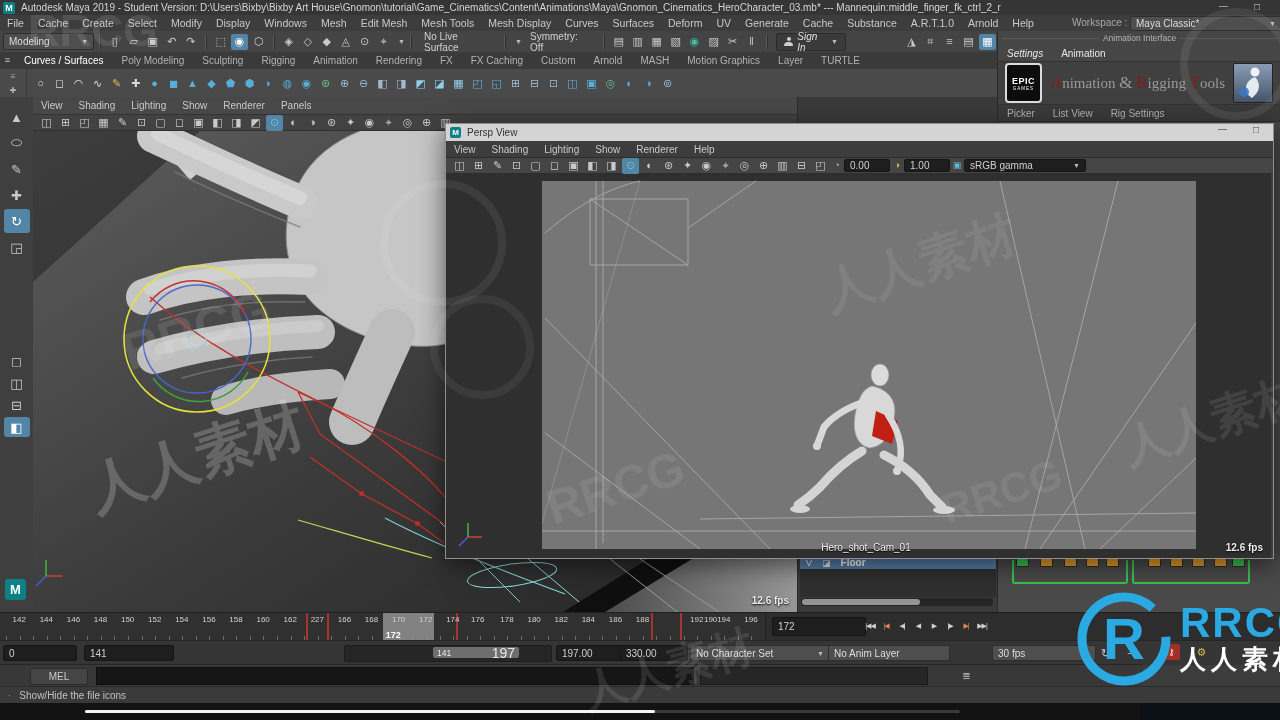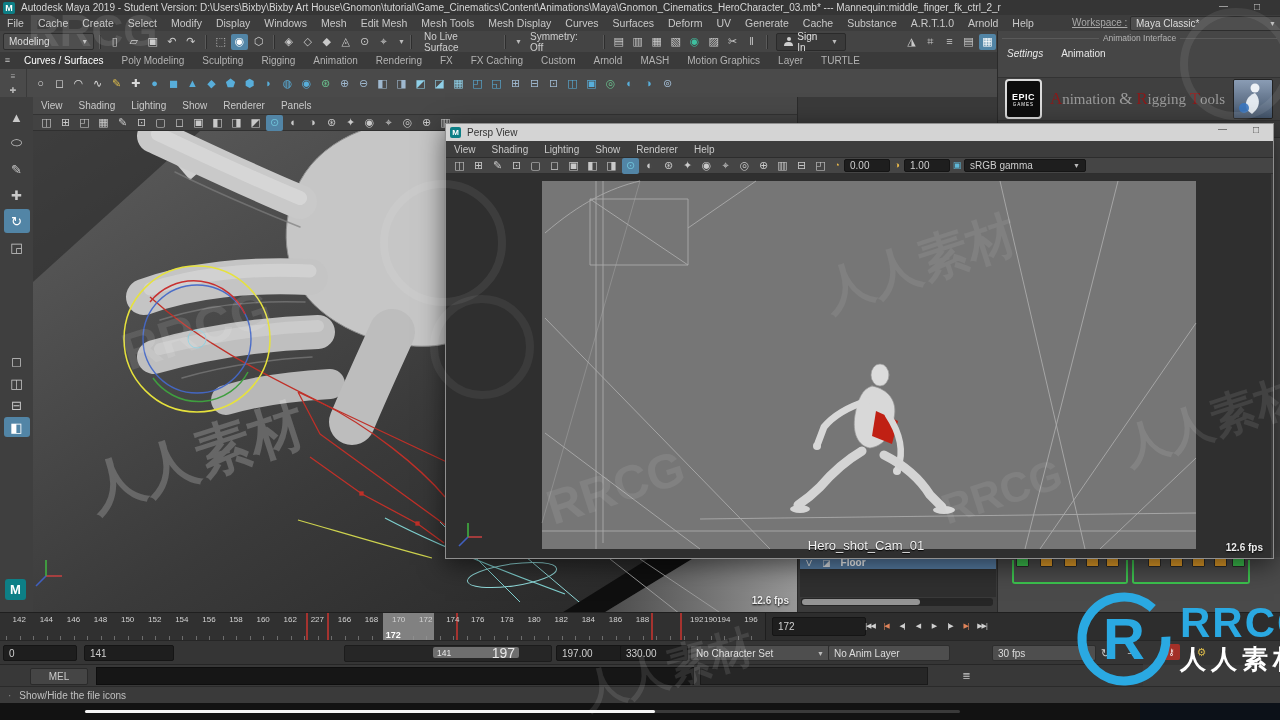--- a/index.html
+++ b/index.html
@@ -65,21 +65,21 @@
       <span class="mi">Surfaces</span>
       <span class="mi">Deform</span>
       <span class="mi">UV</span>
       <span class="mi">Generate</span>
       <span class="mi">Cache</span>
       <span class="mi">Substance</span>
       <span class="mi">A.R.T.1.0</span>
       <span class="mi">Arnold</span>
       <span class="mi">Help</span>
     </div>
-  <span class="abs" style="left:1072px;top:17px;font-size:10px;color:#a8a8a8;z-index:2;text-decoration:underline;">Workspace :</span>
+  <span class="abs" style="left:1072px;top:17px;font-size:10px;color:#a8a8a8;z-index:2;">Workspace :</span>
   <div class="abs selectbox" style="left:1130px;top:16px;width:140px;height:13px;z-index:2;">
     <span>Maya Classic*</span>
       <span class="arrow">▼</span>
   </div>
 
   <div class="abs row" style="left:0;top:31px;width:997px;height:21px;background:#444;border-bottom:1px solid #2c2c2c;">
     <div class="selectbox" style="width:84px;height:15px;margin-left:3px;">
       <span>Modeling</span>
         <span class="arrow">▼</span>
     </div>
@@ -117,21 +117,21 @@
         <span class="icon">▤</span>
         <span class="icon">▥</span>
         <span class="icon">▦</span>
         <span class="icon">▧</span>
         <span class="icon" style="color: rgb(63, 191, 159);">◉</span>
         <span class="icon">▨</span>
         <span class="icon">✂</span>
         <span class="icon">‖</span>
       </span>
     <div class="divider"></div>
-    <div class="row" style="background:#3a3a3a;border:1px solid #2a2a2a;border-radius:2px;height:16px;padding:0 7px;margin-left:4px;">
+    <div class="row" style="background:#3a3a3a;border:1px solid #2a2a2a;border-radius:2px;height:16px;padding:0 7px;margin-left:4px;font-style:italic;">
       <span class="person"></span>
       <span style="font-size:10px;color:#e0e0e0;">Sign In</span>
       <span class="arrow">▼</span>
     </div>
     <span class="row" style="margin-left:56px;">
         <span class="icon">◮</span>
         <span class="icon">⌗</span>
         <span class="icon">≡</span>
         <span class="icon">▤</span>
         <span class="icon hl">▦</span>
@@ -339,21 +339,21 @@
     <div class="row" style="height:14px;justify-content:center;">
       <div style="flex:1;height:1px;background:#5a5a5a;margin:0 4px;"></div>
       <span style="font-size:8.5px;color:#b5b5b5;">Animation Interface</span>
       <div style="flex:1;height:1px;background:#5a5a5a;margin:0 4px;"></div>
     </div>
     <div class="row" style="height:16px;">
 
     <span class="tab" style="color:#e8e8e8;font-style:italic;">Settings</span>
         <span class="tab" style="color:#e8e8e8;">Animation</span>
       </div>
-    <div class="row" style="height:42px;background:#404040;border-top:1px solid #333;border-bottom:1px solid #333;margin-top:16px;">
+    <div class="row" style="height:42px;background:#404040;border-top:1px solid #333;border-bottom:1px solid #333;">
       <div style="width:33px;height:36px;margin-left:7px;background:#0d0d0d;border:2px solid #dcdcdc;border-radius:4px;display:flex;flex-direction:column;align-items:center;justify-content:center;">
         <span style="font-size:9px;font-weight:bold;color:#fff;letter-spacing:.5px;">EPIC</span>
         <span style="font-size:4.5px;color:#fff;letter-spacing:1px;">GAMES</span>
       </div>
       <div id="art-title" style="flex:1;text-align:center;font-family:'Liberation Serif','DejaVu Serif',serif;font-size:15px;color:#9a9a9a;"><span style="color: rgb(139, 26, 26); font-size: 17px;">A</span><span>nimation </span><span style="color: rgb(154, 154, 154); font-size: 17px;">&amp;</span><span> </span><span style="color: rgb(139, 26, 26); font-size: 17px;">R</span><span>igging </span><span style="color: rgb(139, 26, 26); font-size: 17px;">T</span><span>ools</span></div>
       <svg width="38" height="38" viewBox="0 0 38 38" style="margin-right:8px;border:1px solid #222;border-radius:2px;">
         <defs>
             <linearGradient id="mg" x1="0" y1="0" x2="0" y2="1">
               <stop offset="0" stop-color="#8a9cb4"></stop>
               <stop offset="1" stop-color="#44556b"></stop>
@@ -471,21 +471,21 @@
         <ellipse cx="800" cy="506" rx="10" ry="4" fill="#d4d4d4"></ellipse>
         <path d="M884 452 C 904 462 920 476 930 492 L 942 504" stroke="#d4d4d4" stroke-width="9" fill="none"></path>
         <ellipse cx="944" cy="507" rx="11" ry="4" fill="#d4d4d4"></ellipse>
       </g>
       <g stroke-width="1.6">
         <line x1="468" y1="534" x2="482" y2="534" stroke="#c04040"></line>
         <line x1="468" y1="534" x2="468" y2="520" stroke="#40b040"></line>
         <line x1="468" y1="534" x2="459" y2="543" stroke="#4060c0"></line>
       </g>
     </svg>
-    <div class="abs" style="left:310px;bottom:5px;width:220px;text-align:center;font-size:13px;color:#f2f2f2;text-shadow:0 1px 1px #000;">Hero_shot_Cam_01</div>
+    <div class="abs" style="left:310px;bottom:5px;width:220px;text-align:center;font-size:10px;color:#f2f2f2;text-shadow:0 1px 1px #000;">Hero_shot_Cam_01</div>
     <div class="abs" style="right:10px;bottom:5px;font-size:10px;font-weight:bold;color:#ededed;text-shadow:0 1px 2px #000;">12.6 fps</div>
   </div>
 
   <div class="abs" style="left:0;top:612px;width:1280px;height:28px;background:#2d2d2d;border-top:1px solid #1f1f1f;">
     <div id="ruler" class="abs" style="left:0;top:0;width:765px;height:28px;background:#303030;border-right:1px solid #1e1e1e;overflow:hidden;">
         <div class="tickline" style="left: 6px;"></div>
         <div class="tickline" style="left: 19.55px;"></div>
         <div class="tickline" style="left: 33.1px;"></div>
         <div class="tickline" style="left: 46.65px;"></div>
         <div class="tickline" style="left: 60.2px;"></div>

